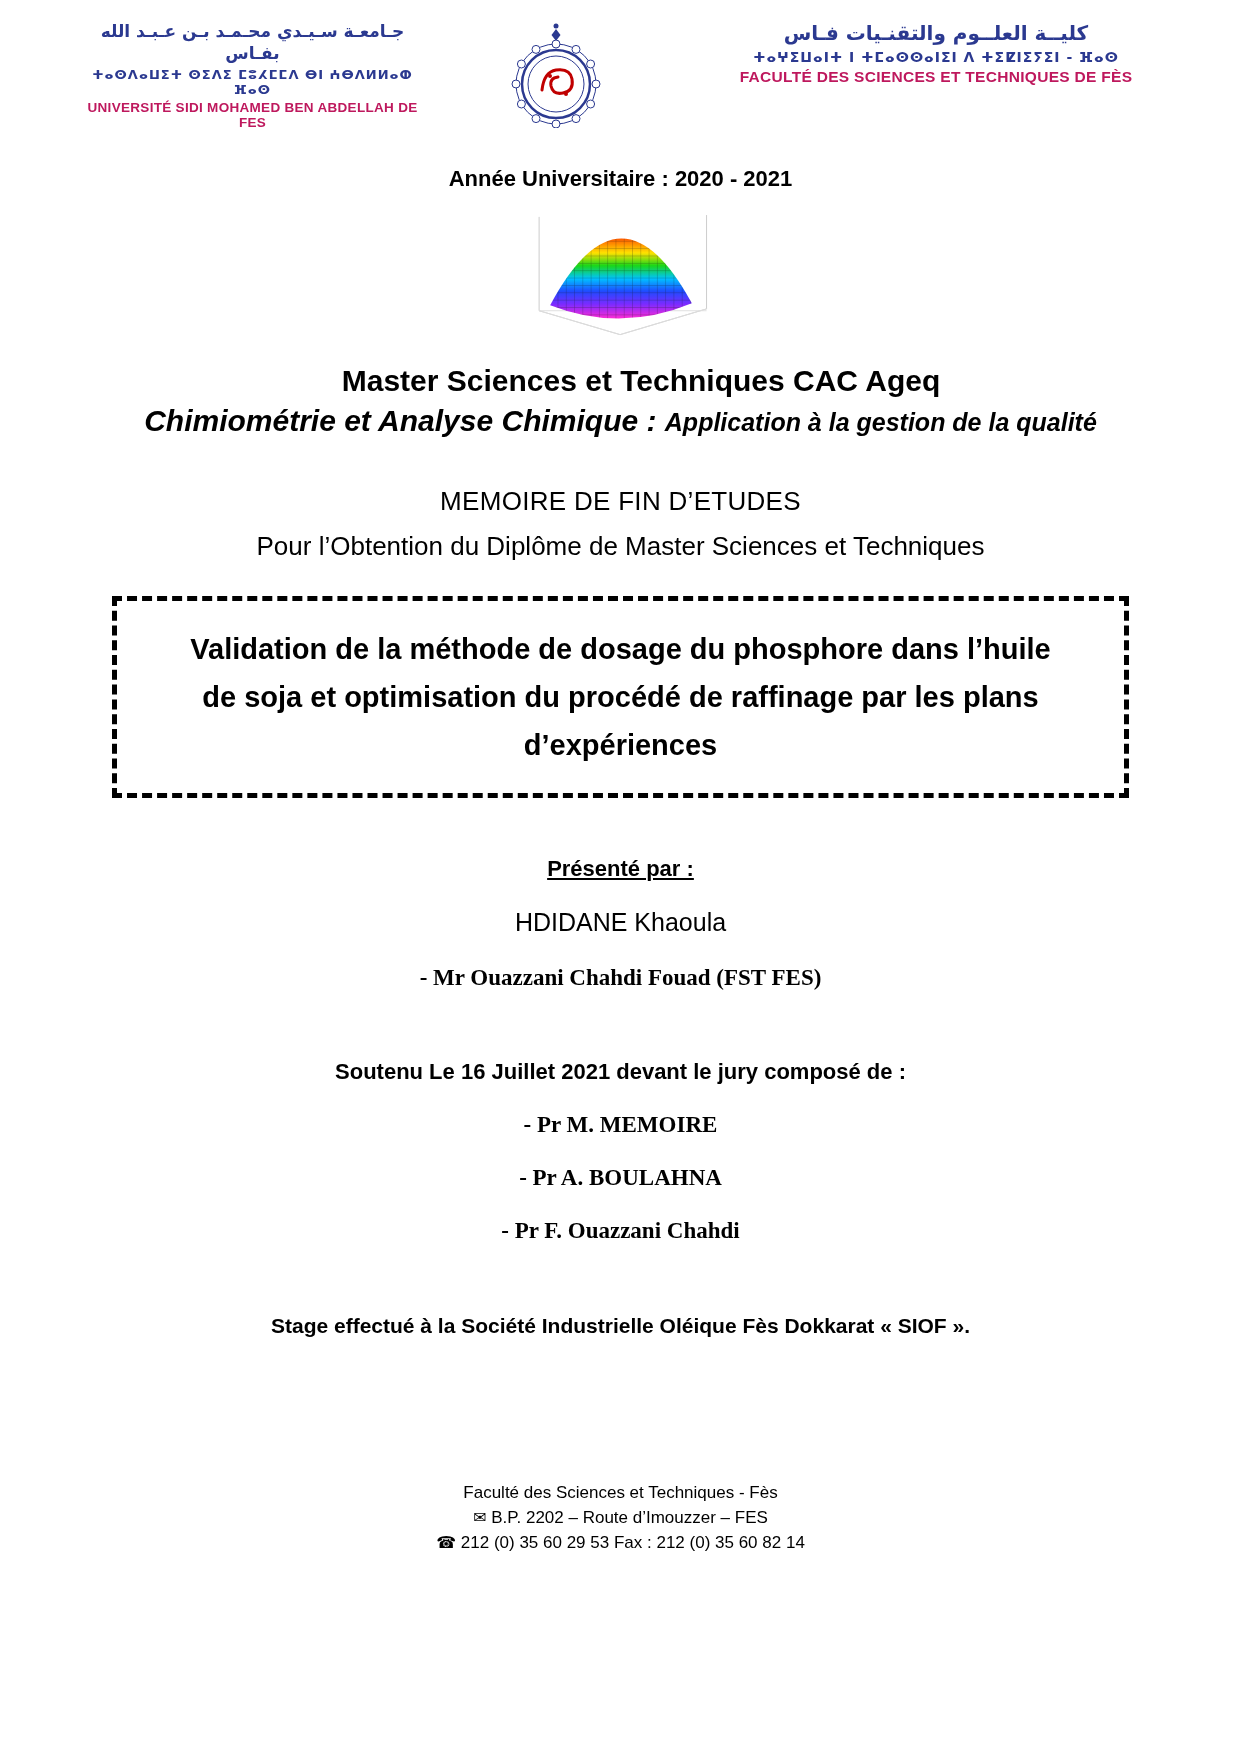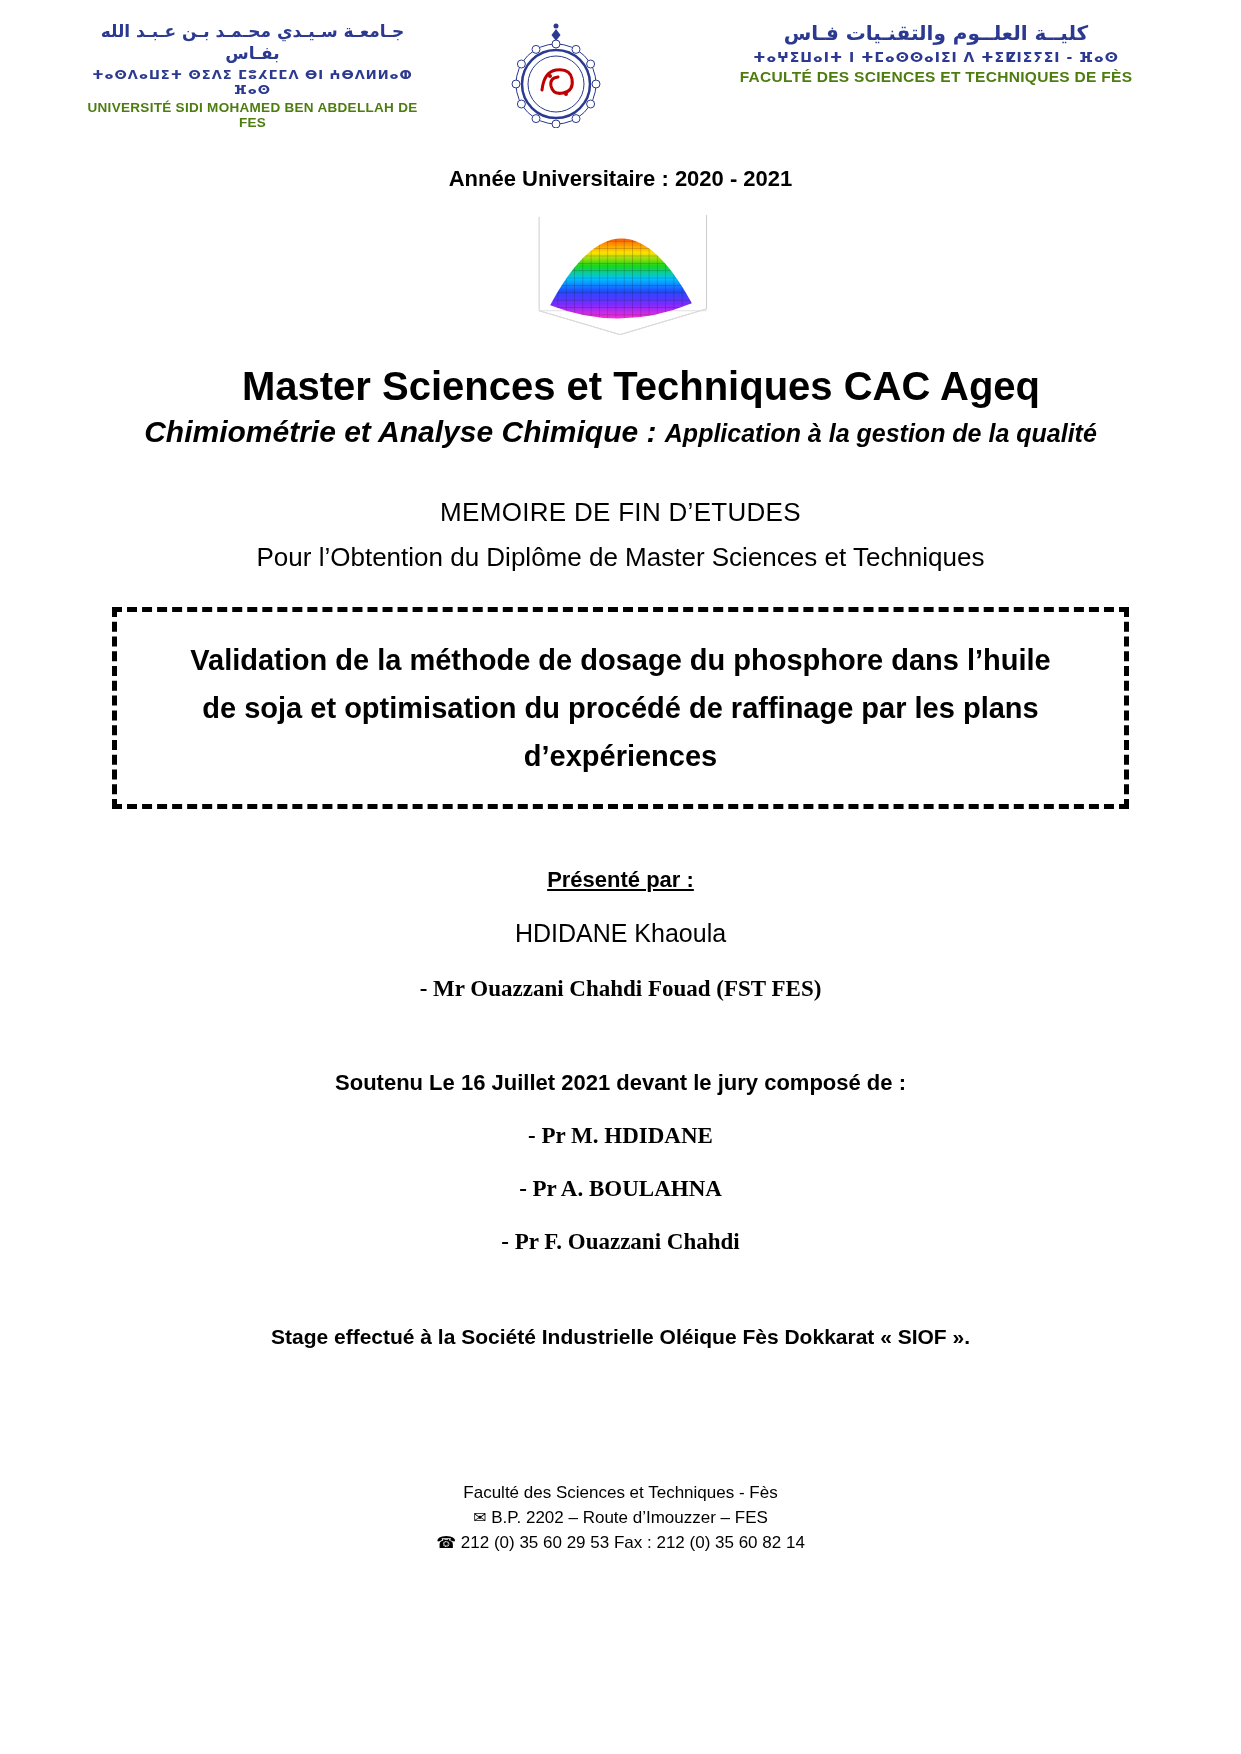--- a/index.html
+++ b/index.html
@@ -13,27 +13,27 @@
           padding:20px 55px 0 80px;text-align:center;}
   .hdr-block{display:flex;flex-direction:column;gap:3px;}
   .hdr-left{width:345px;}
   .hdr-right{width:500px;}
   .arabic{font-family:"DejaVu Sans",sans-serif;direction:rtl;color:#2b3990;
           font-weight:bold;font-size:17px;line-height:1.3;}
   .hdr-right .arabic{font-size:20px;}
   .tifinagh{font-family:"DejaVu Sans",sans-serif;color:#2b3990;font-size:13px;
             letter-spacing:1px;font-weight:bold;}
   .hdr-right .tifinagh{font-size:14px;}
-  .latin{color:#4d7c0f;font-weight:bold;font-size:13.5px;letter-spacing:.3px;}
+  .latin{color:#be185d;font-weight:bold;font-size:13.5px;letter-spacing:.3px;}
   .hdr-right .latin{font-size:15.5px;}
   .logo{width:100px;flex:0 0 auto;margin:0 10px;}
   
   .annee{margin-top:34px;font-weight:bold;font-size:22px;}
   .plot{margin-top:12px;height:138px;display:flex;justify-content:center;align-items:center;}
-  .master{margin-top:22px;font-weight:bold;font-size:40px;margin-left:41px;}
+  .master{margin-top:22px;font-weight:bold;font-size:30px;margin-left:41px;}
   .program{margin-top:6px;font-style:italic;}
   .prog-b{font-weight:bold;font-size:30px;}
   .prog-r{font-weight:bold;font-size:25px;}
   .memoire{margin-top:48px;font-size:26px;letter-spacing:.3px;}
   .obtention{margin-top:14px;font-size:26px;}
   .titlebox{margin:34px 112px 0 112px;border:5px dashed #000;padding:24px 30px;}
   .title-line{font-weight:bold;font-size:29px;line-height:48px;}
   .presente{margin-top:58px;font-weight:bold;font-size:22px;text-decoration:underline;}
   .author{margin-top:26px;font-weight:normal;font-size:25px;}
   .encadre{margin-top:26px;font-weight:bold;font-size:22px;text-decoration:underline;}
@@ -132,21 +132,21 @@
     <div class="title-line">d’expériences</div>
   </div>
 
   <div class="presente">Présenté par :</div>
   <div class="author">HDIDANE Khaoula</div>
 
   <div class="supervisor">-  Mr Ouazzani Chahdi Fouad (FST FES)</div>
 
   <div class="soutenu">Soutenu Le 16 Juillet 2021 devant le jury composé de :</div>
 
-  <div class="jury-item">- Pr M. HDIDANE</div>
+  <div class="jury-item">- Pr M. MEMOIRE</div>
   <div class="jury-item">- Pr A. BOULAHNA</div>
   <div class="jury-item">- Pr F. Ouazzani Chahdi</div>
 
   <div class="stage">Stage effectué à la Société Industrielle Oléique Fès Dokkarat « SIOF ».</div>
 
   <div class="footer">
     <div>Faculté des Sciences et Techniques - Fès</div>
     <div><span class="icon">✉</span>
       <span>B.P. 2202 – Route d’Imouzzer – FES</span></div>
     <div><span class="icon">☎</span>

